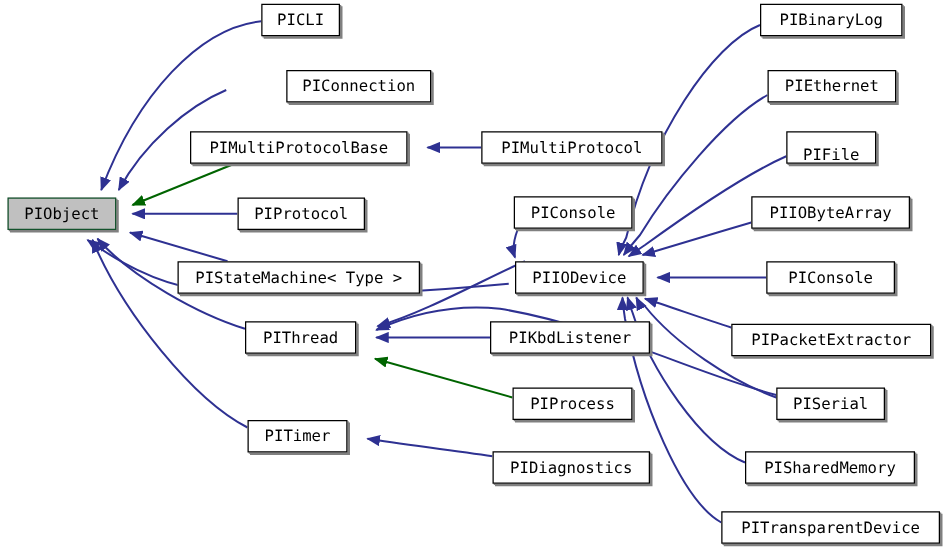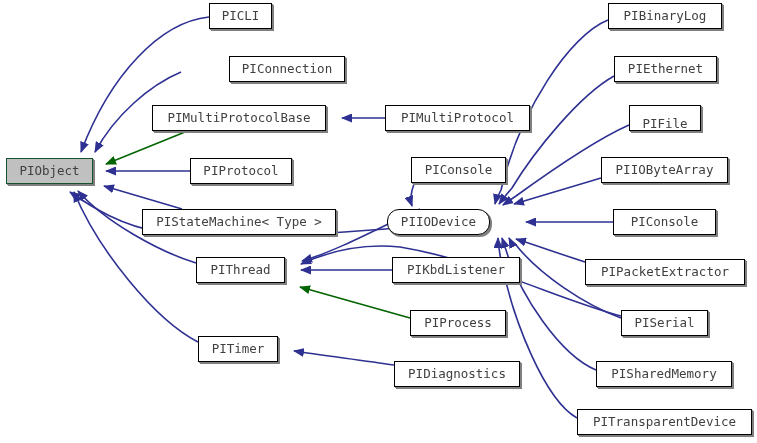--- a/index.html
+++ b/index.html
@@ -25,21 +25,21 @@
   .node {
     position: absolute;
     box-sizing: border-box;
     background: #ffffff;
     border: 1px solid #000000;
     box-shadow: 1px 1px 0 0 #808080, 2px 2px 0 0 #808080;
     display: flex;
     align-items: center;
     justify-content: center;
     font-size: 12.5px;
-    color: #404040;
+    color: #000000;
     letter-spacing: 0px;
     white-space: nowrap;
     z-index: 5;
   }
   .node.root {
     background: #c0c0c0;
     border: 1px solid #14532d;
   }
   .node-label {
     display: block;
@@ -113,21 +113,21 @@
       </div>
       <div class="node" style="left: 196px; top: 257px; width: 89px; height: 26px;">
         <span class="node-label">PIThread</span>
       </div>
       <div class="node" style="left: 198px; top: 336px; width: 80px; height: 26px;">
         <span class="node-label">PITimer</span>
       </div>
       <div class="node" style="left: 411px; top: 157px; width: 95px; height: 26px;">
         <span class="node-label">PIConsole</span>
       </div>
-      <div class="node" style="left: 387px; top: 209px; width: 103px; height: 26px; border-radius: 12px;">
+      <div class="node" style="left: 412px; top: 209px; width: 103px; height: 26px;">
         <span class="node-label">PIIODevice</span>
       </div>
       <div class="node" style="left: 392px; top: 257px; width: 128px; height: 26px;">
         <span class="node-label">PIKbdListener</span>
       </div>
       <div class="node" style="left: 410px; top: 310px; width: 96px; height: 26px; text-align: right;">
         <span class="node-label">PIProcess</span>
       </div>
       <div class="node" style="left: 394px; top: 361px; width: 126px; height: 26px;">
         <span class="node-label">PIDiagnostics</span>

